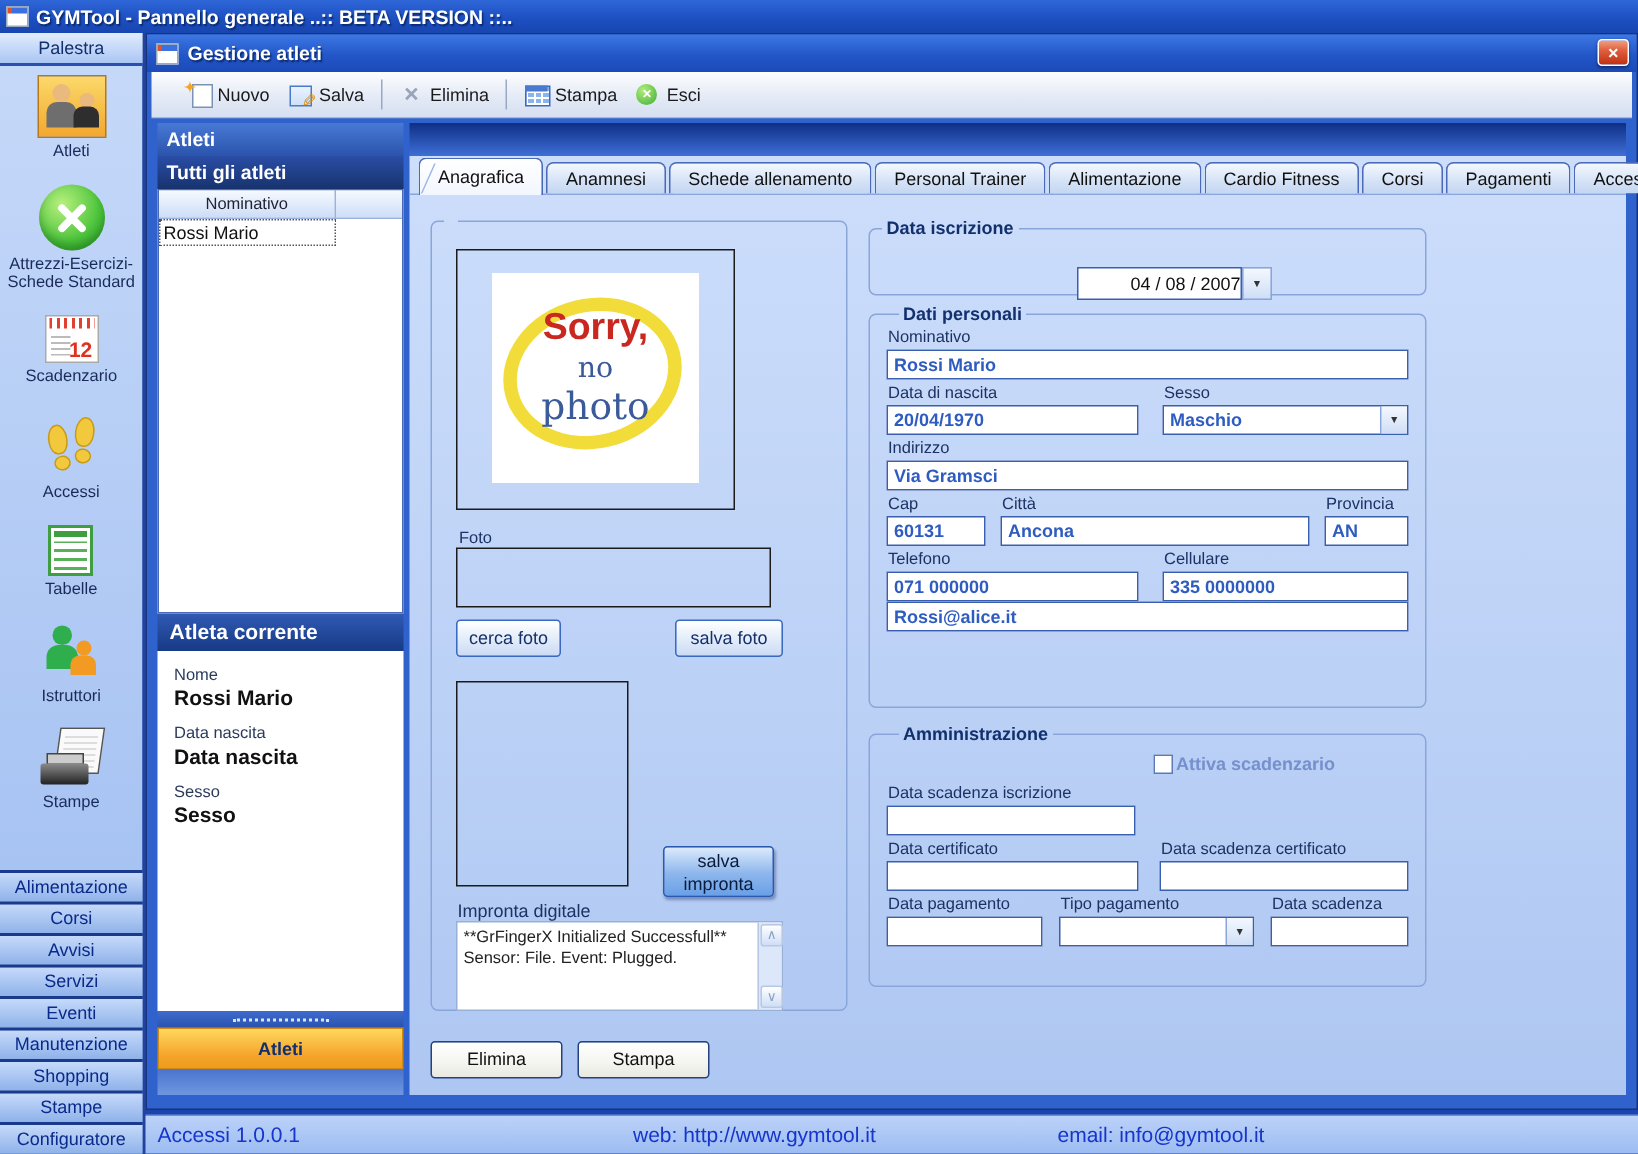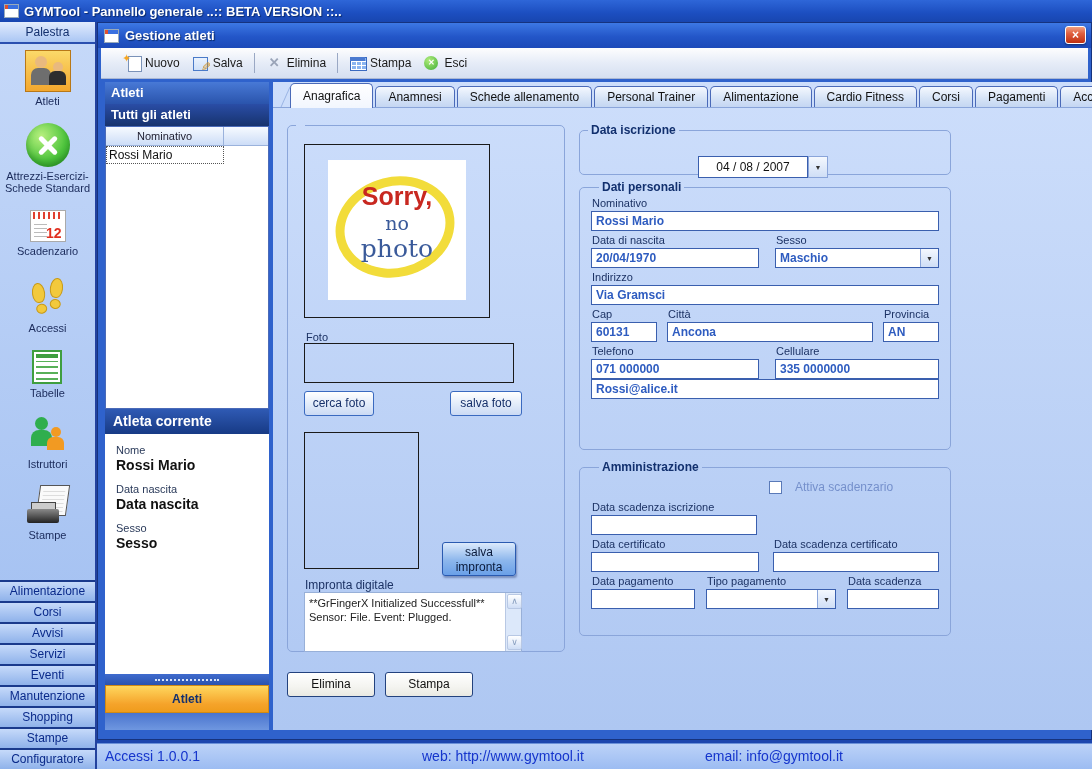--- a/index.html
+++ b/index.html
@@ -85,21 +85,21 @@
 .lp-h3{height:25px;background:linear-gradient(180deg,#2f5ab4,#173a85);color:#fff;font-weight:bold;font-size:14px;line-height:25px;padding-left:8px;}
 .lp-info{height:240px;background:#fff;padding:8px 11px;}
 .info-lbl{font-size:11px;color:#2a3a5a;margin-top:10px;}
 .info-val{font-size:14px;font-weight:bold;color:#111;margin-top:1px;}
 .lp-split{height:11px;background:linear-gradient(180deg,#3f6bce,#2a53ae);display:flex;align-items:center;justify-content:center;cursor:row-resize;}
 .lp-split i{display:block;width:64px;border-top:2px dotted #d8e4fa;}
 .lp-orange{height:28px;background:linear-gradient(180deg,#ffd75e,#f5a32a 70%,#ef9c1c);border:1px solid #d08a14;color:#13306e;font-weight:bold;font-size:12px;text-align:center;line-height:26px;cursor:pointer;}
 .lp-foot{flex:1;background:linear-gradient(180deg,#4a74ce,#6f97e0);}
 
 
-.right-panel{position:absolute;left:172px;top:3px;right:4px;bottom:6px;display:flex;flex-direction:row;}
+.right-panel{position:absolute;left:172px;top:3px;right:4px;bottom:6px;display:flex;flex-direction:column;}
 .rp-band{height:22px;background:linear-gradient(180deg,#0e2f86,#3f6fd6);}
 .rp-sheet{flex:1;background:linear-gradient(180deg,#cddefb,#aec7f2);display:flex;flex-direction:column;}
 .tabs{height:25px;display:flex;align-items:flex-end;padding-left:12px;position:relative;z-index:2;}
 .tab{height:21px;line-height:20px;padding:0 12px;font-size:12px;color:#111;background:linear-gradient(180deg,#f4f8fe,#d4e2f6 60%,#c4d6f2);border:1px solid #4a6ab8;border-bottom:none;border-radius:5px 5px 0 0;margin-right:2px;white-space:nowrap;cursor:pointer;}
 .tab.active{height:25px;line-height:24px;background:linear-gradient(180deg,#ffffff,#f2f6fe);margin-bottom:-1px;}
 .tab-slant{width:12px;height:20px;border-left:1px solid #9ab4e4;transform:skewX(-24deg);margin-right:-7px;}
 .tab-content{flex:1;position:relative;border-top:1px solid #8aa5da;}
 
 
 fieldset.grp{position:absolute;border:1px solid #8aa5da;border-radius:5px;}
@@ -121,33 +121,33 @@
 .btn-impronta{position:absolute;left:154px;top:410px;width:74px;height:34px;background:linear-gradient(180deg,#dceafc,#8cb6ec 55%,#6aa0e8);border:1px solid #2a5ab0;border-radius:3px;font-size:12px;color:#0a1a3a;text-align:center;line-height:15px;padding-top:2px;box-shadow:1px 2px 2px rgba(10,30,90,.35);cursor:pointer;}
 .fp-label{position:absolute;left:17px;top:446px;font-size:12px;color:#1c3264;}
 .log-box{position:absolute;left:16px;top:460px;width:218px;height:60px;background:#fff;border:1px solid #98b0d8;}
 .log-text{position:absolute;left:4px;top:3px;right:19px;font-size:11px;color:#222;line-height:14px;}
 .log-sb{position:absolute;right:0;top:0;bottom:0;width:16px;background:#dce8fa;border-left:1px solid #b8c8e4;cursor:pointer;}
 .log-sb::before{content:"∧";position:absolute;top:1px;left:1px;width:13px;height:13px;background:linear-gradient(180deg,#fff,#cfdef6);border:1px solid #b8c8e4;border-radius:2px;color:#8aa0c0;font-size:9px;text-align:center;line-height:12px;}
 .log-sb::after{content:"∨";position:absolute;bottom:1px;left:1px;width:13px;height:13px;background:linear-gradient(180deg,#fff,#cfdef6);border:1px solid #b8c8e4;border-radius:2px;color:#8aa0c0;font-size:9px;text-align:center;line-height:12px;}
 
 #grp-iscr{left:306px;top:15px;width:372px;height:52px;}
 .dp{position:absolute;left:118px;top:19px;display:flex;}
-.dp-input{width:110px;height:22px;border:1px solid #3a5fae;background:#fff;font-size:12px;color:#111;text-align:center;line-height:20px;}
+.dp-input{width:110px;height:22px;border:1px solid #3a5fae;background:#fff;font-size:12px;color:#111;text-align:right;line-height:20px;margin-left:20px;}
 .dd-btn{width:20px;height:22px;background:linear-gradient(180deg,#f4f8fe,#cfdef6);border:1px solid #8aa5da;display:flex;align-items:center;justify-content:center;cursor:pointer;}
 .dd-btn::after{content:"▼";font-size:7px;color:#333;}
 #grp-dati{left:306px;top:72px;width:372px;height:270px;padding:0 11px 6px;}
 #grp-amm{left:306px;top:352px;width:372px;height:176px;padding:0 11px 6px;}
 .frow{display:flex;justify-content:space-between;}
 .fcol{display:flex;flex-direction:column;}
 .finput{display:block;width:100%;height:20px;border:1px solid #3a5fae;background:#fff;font-family:"Liberation Sans",sans-serif;font-weight:bold;font-size:12px;color:#2e5cc0;padding:0 4px;outline:none;}
 .combo{position:relative;}
 .combo .finput{padding-right:20px;}
 .cbtn{position:absolute;right:1px;top:1px;width:18px;height:18px;background:linear-gradient(180deg,#f4f8fe,#cfdef6);border-left:1px solid #8aa5da;display:flex;align-items:center;justify-content:center;cursor:pointer;}
 .cbtn::after{content:"▼";font-size:7px;color:#333;}
-.chk-row{display:flex;align-items:center;gap:13px;margin:6px 0 4px 178px;}
+.chk-row{display:flex;align-items:center;gap:2px;margin:6px 0 4px 178px;font-weight:bold;}
 .chk{width:13px;height:13px;background:#fff;border:1px solid #5a7ab8;cursor:pointer;}
 .chk-lbl{font-size:12px;color:#7590cc;}
 .btn-flat{position:absolute;width:88px;height:25px;background:linear-gradient(180deg,#ffffff,#f4f4f0 60%,#e9e9e2);border:1px solid #23427e;border-radius:3px;font-size:12px;color:#111;text-align:center;line-height:23px;cursor:pointer;}
 #btn-elimina{left:14px;top:564px;}
 #btn-stampa{left:112px;top:564px;}
 
 
 .statusbar{position:absolute;left:97px;top:743px;width:995px;height:26px;background:linear-gradient(180deg,#bcd2f8,#9cbcf2);border-top:1px solid #6a90d8;}
 .sb-item{position:absolute;top:4px;font-size:14px;color:#1535cc;}
 .sb-version{left:8px;}

